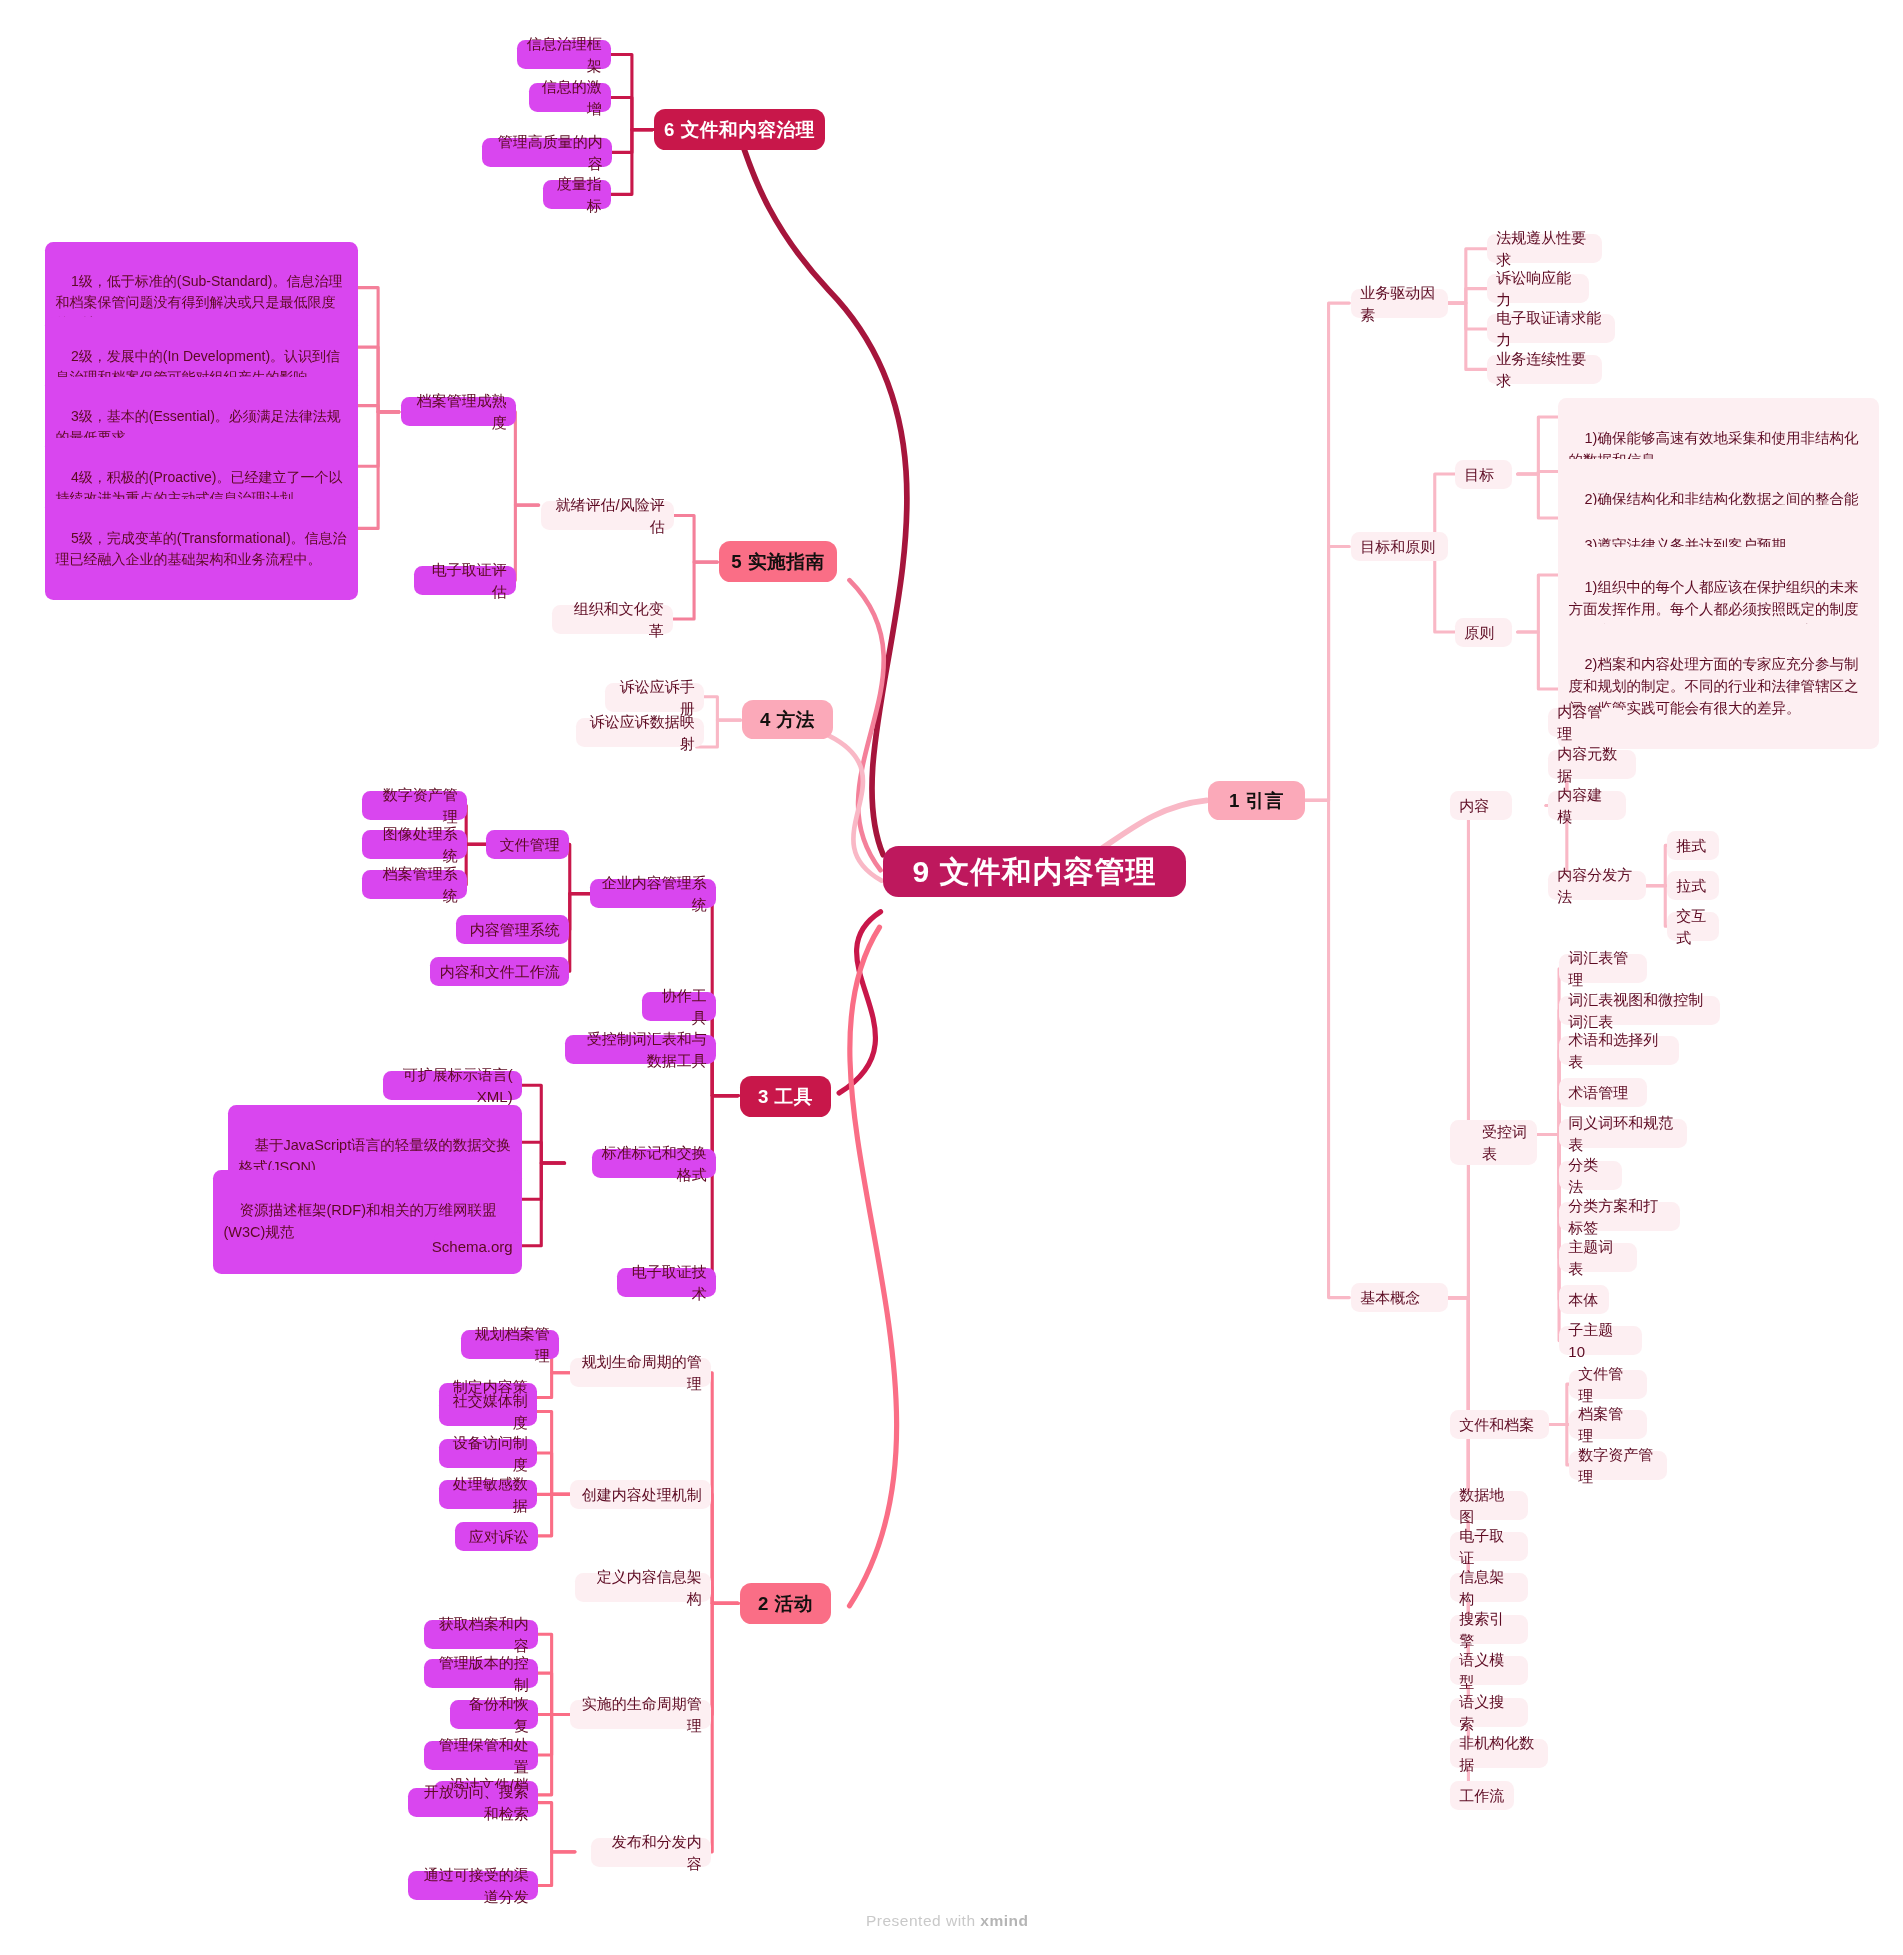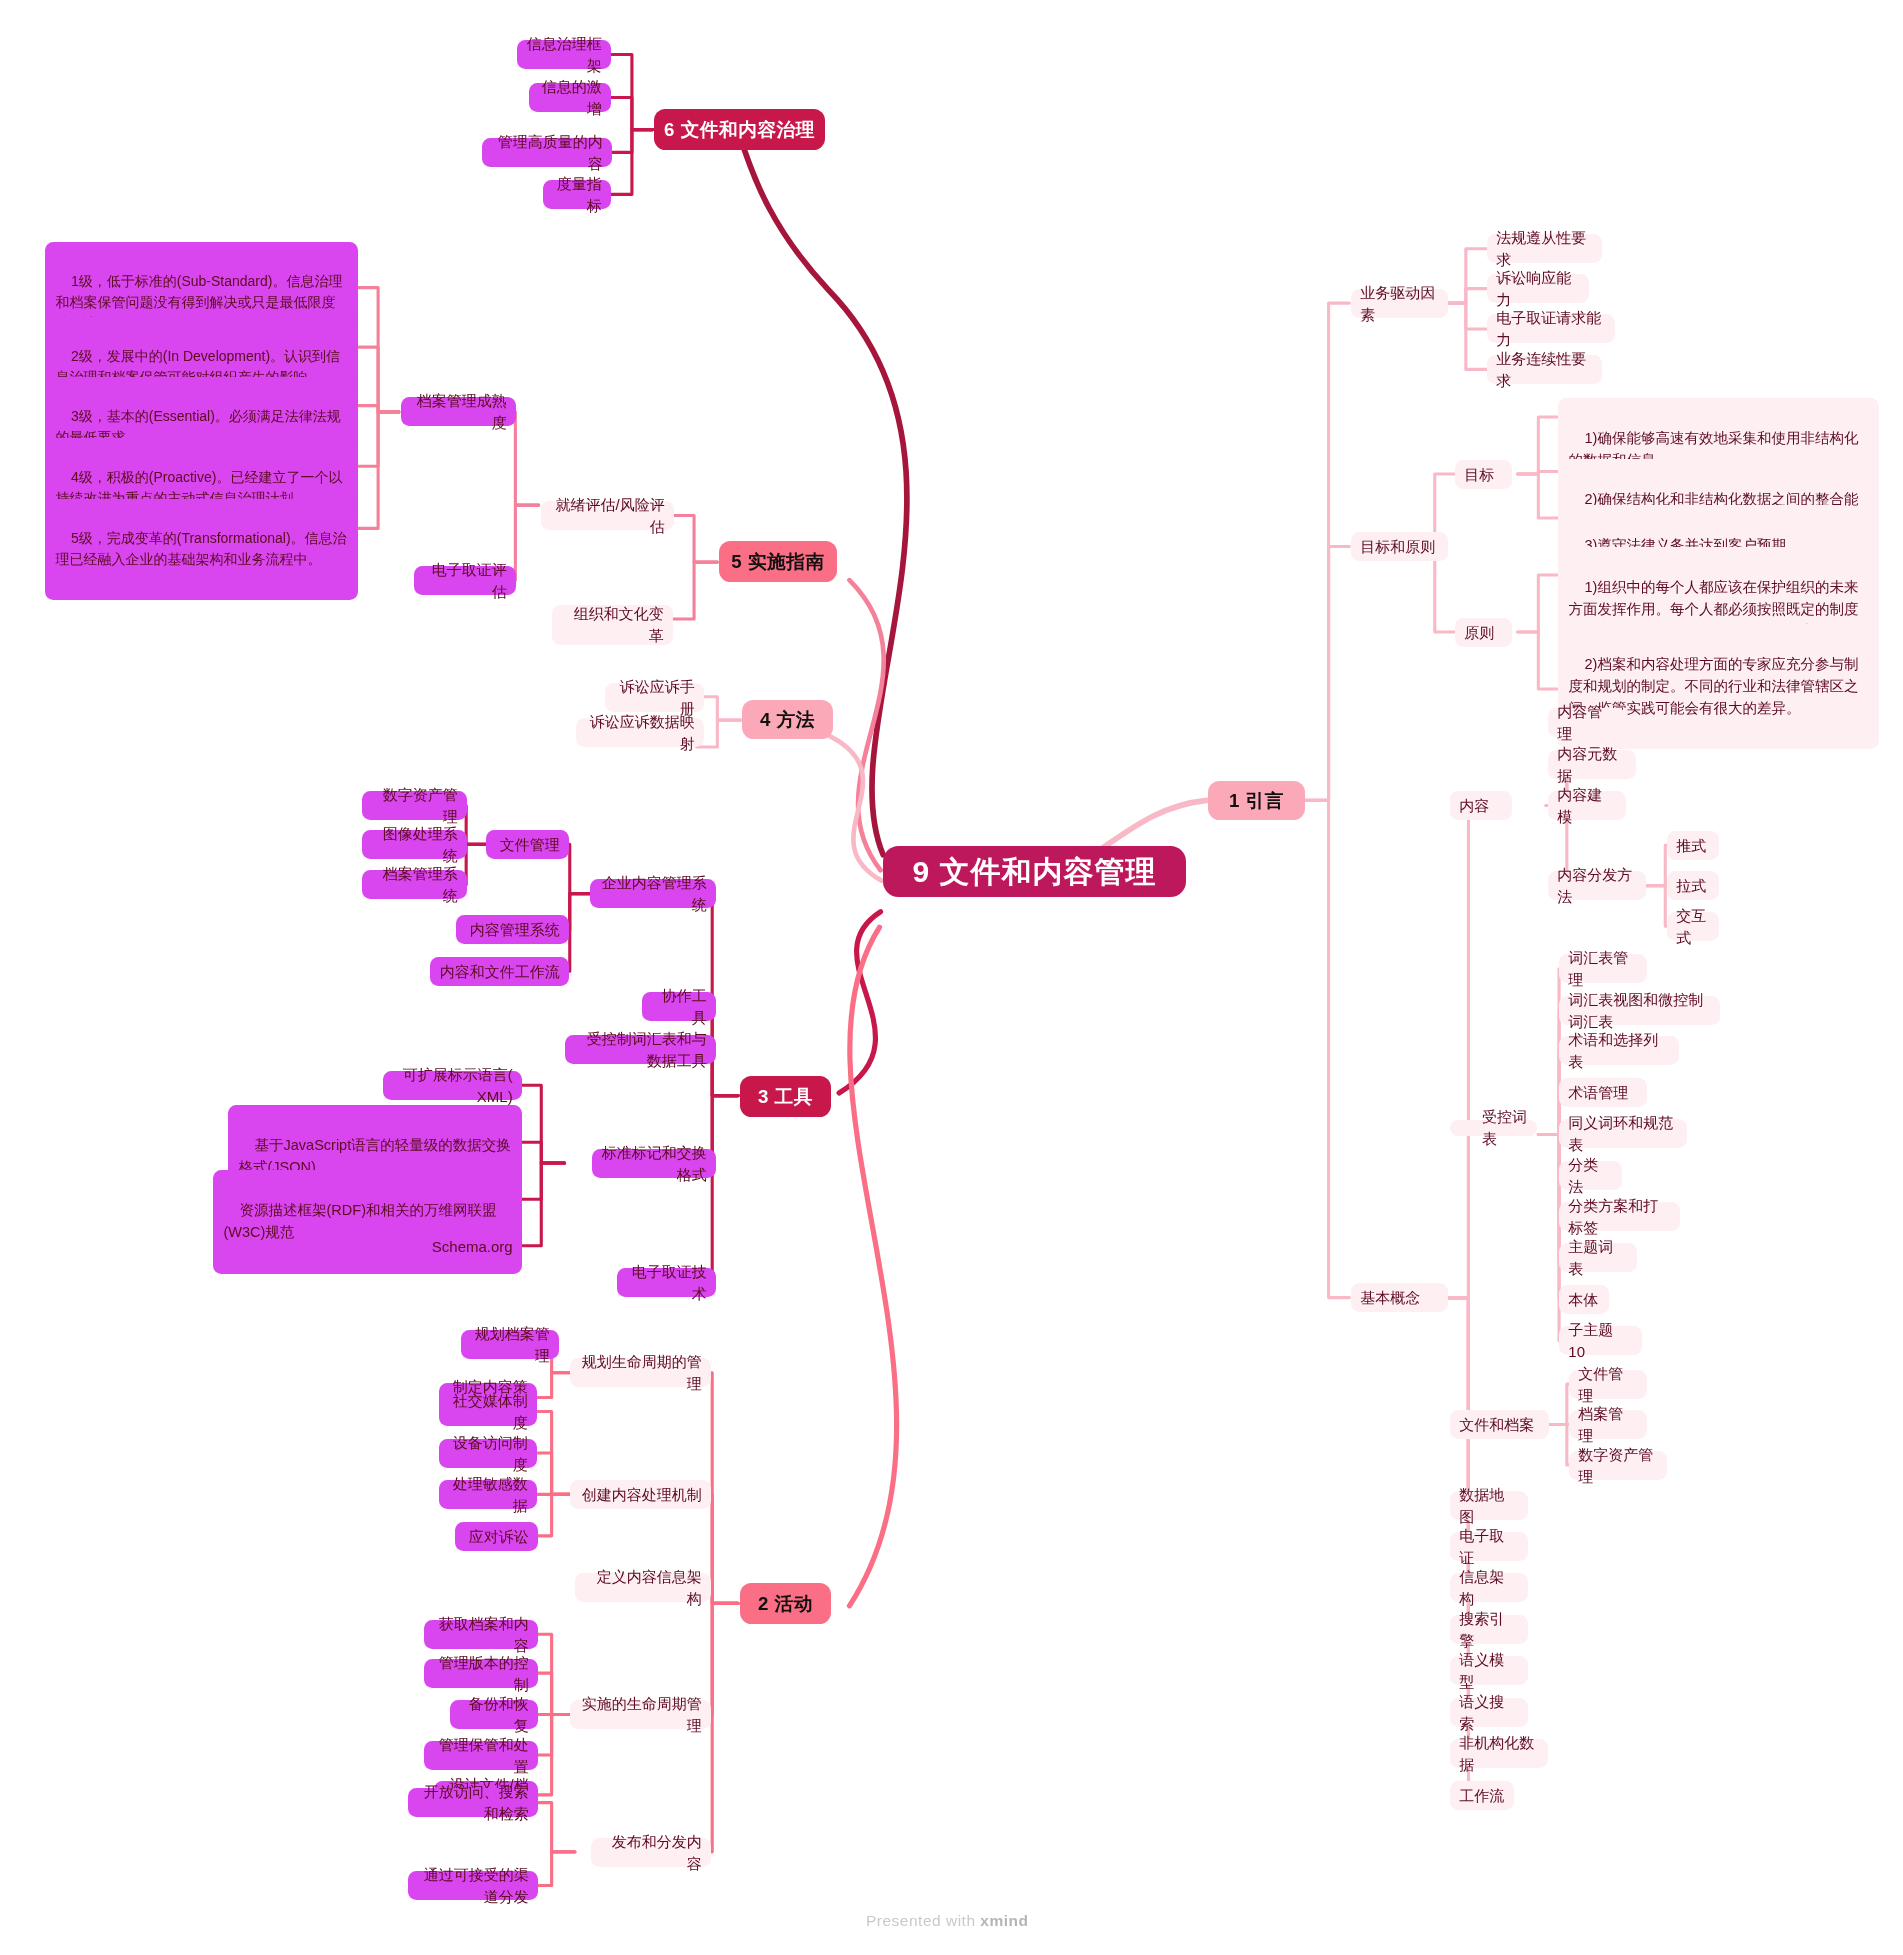--- a/index.html
+++ b/index.html
@@ -227,21 +227,21 @@
   <div class="node sub deep rt" style="left:543px;top:180px;width:68px;height:29px;">
     <span>度量指标</span>
   </div>
 
   <div class="node mainbranch mb-mid" style="left:719px;top:541px;width:118px;height:41px;">
     <span>5 实施指南</span>
   </div>
   <div class="node sub pale rt" style="left:541px;top:501px;width:133px;height:29px;">
     <span>就绪评估/风险评估</span>
   </div>
-  <div class="node sub pale rt" style="left:552px;top:605px;width:121px;height:40px;">
+  <div class="node sub pale rt" style="left:552px;top:605px;width:121px;height:29px;">
     <span>组织和文化变革</span>
   </div>
   <div class="node sub deep rt" style="left:401px;top:397px;width:115px;height:29px;">
     <span>档案管理成熟度</span>
   </div>
   <div class="node sub deep rt" style="left:414px;top:566px;width:102px;height:29px;">
     <span>电子取证评估</span>
   </div>
 
   <div class="node sub para deep" style="left:45px;top:242px;width:313px;font-size:14px;">
@@ -421,21 +421,21 @@
   <div class="node sub para pale" style="left:1558px;top:547px;width:321px;font-size:14.5px;">
     <span>1)组织中的每个人都应该在保护组织的未来方面发挥作用。每个人都必须按照既定的制度和程序来创建、使用、检索和处置档案。</span>
   </div>
   <div class="node sub para pale" style="left:1558px;top:624px;width:321px;font-size:14.5px;">
     <span>2)档案和内容处理方面的专家应充分参与制度和规划的制定。不同的行业和法律管辖区之间，监管实践可能会有很大的差异。</span>
   </div>
 
   <div class="node sub pale lt" style="left:1450px;top:791px;width:62px;height:29px;">
     <span>内容</span>
   </div>
-  <div class="node sub pale lt" style="left:1450px;top:1120px;width:87px;height:16px;padding-left:32px;">
+  <div class="node sub pale lt" style="left:1450px;top:1120px;width:87px;height:45px;padding-left:32px;">
     <span>受控词表</span>
   </div>
   <div class="node sub pale lt" style="left:1450px;top:1410px;width:99px;height:29px;">
     <span>文件和档案</span>
   </div>
   <div class="node sub pale lt" style="left:1450px;top:1491px;width:78px;height:29px;">
     <span>数据地图</span>
   </div>
   <div class="node sub pale lt" style="left:1450px;top:1532px;width:78px;height:29px;">
     <span>电子取证</span>

